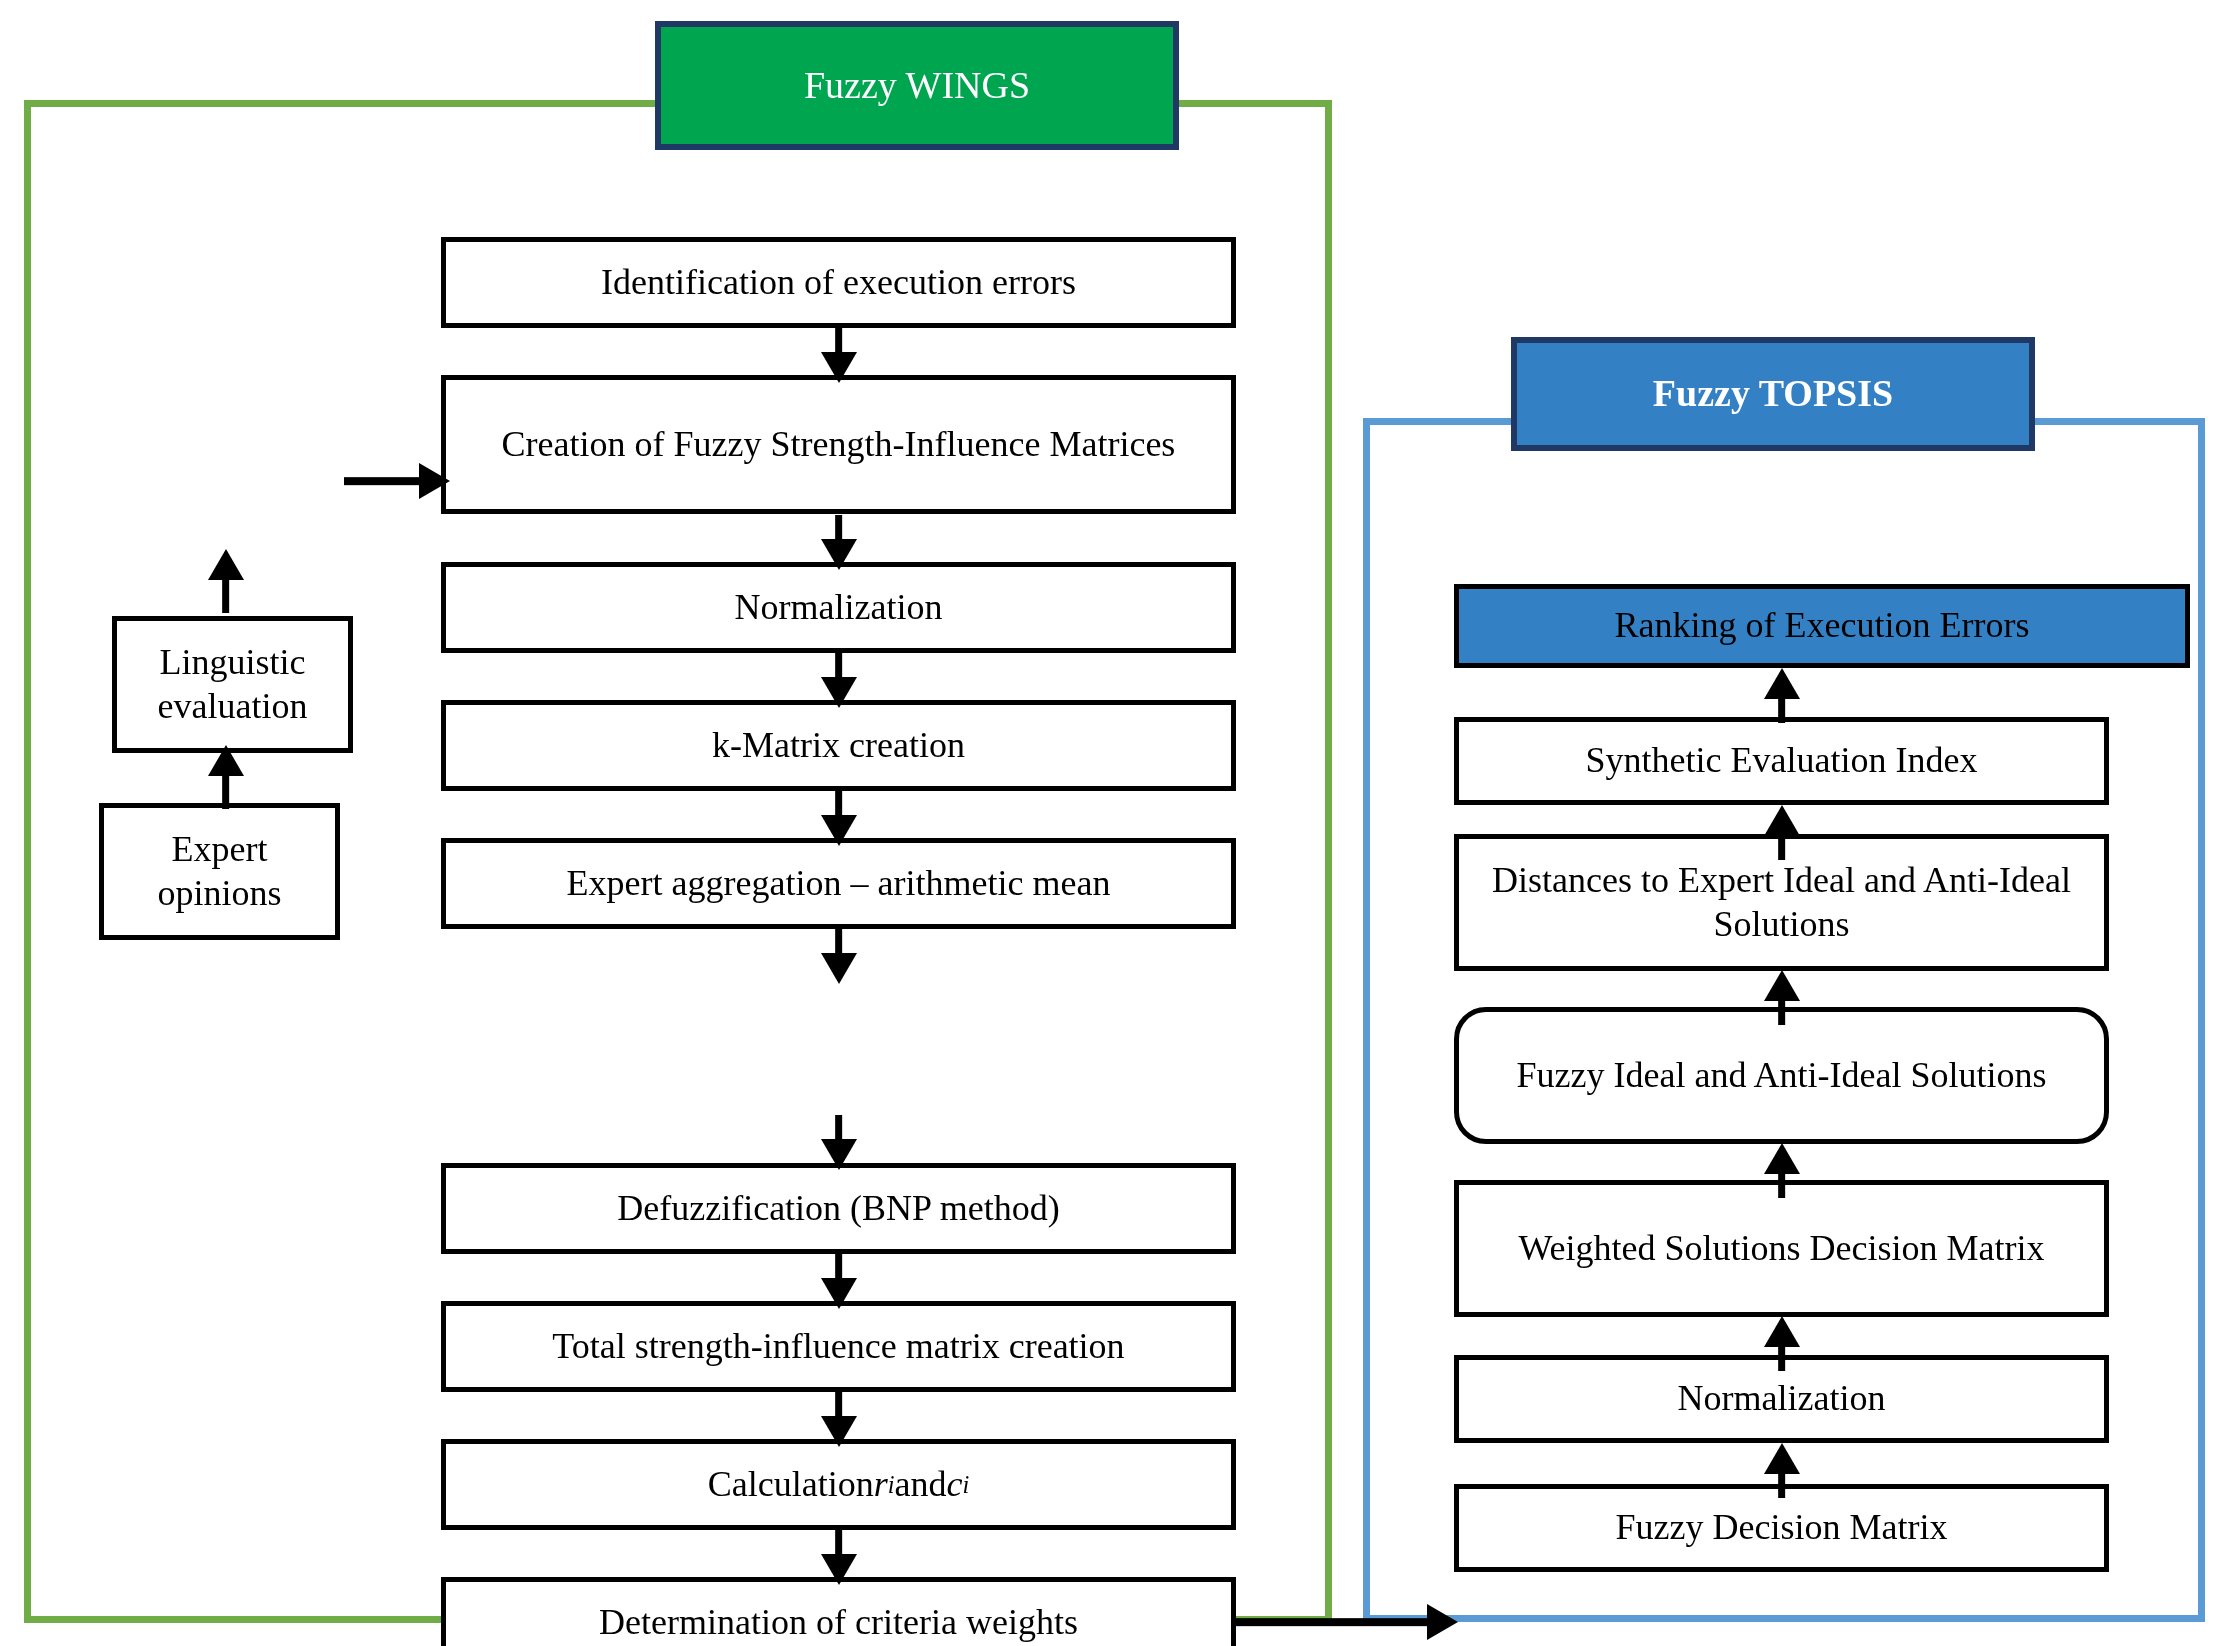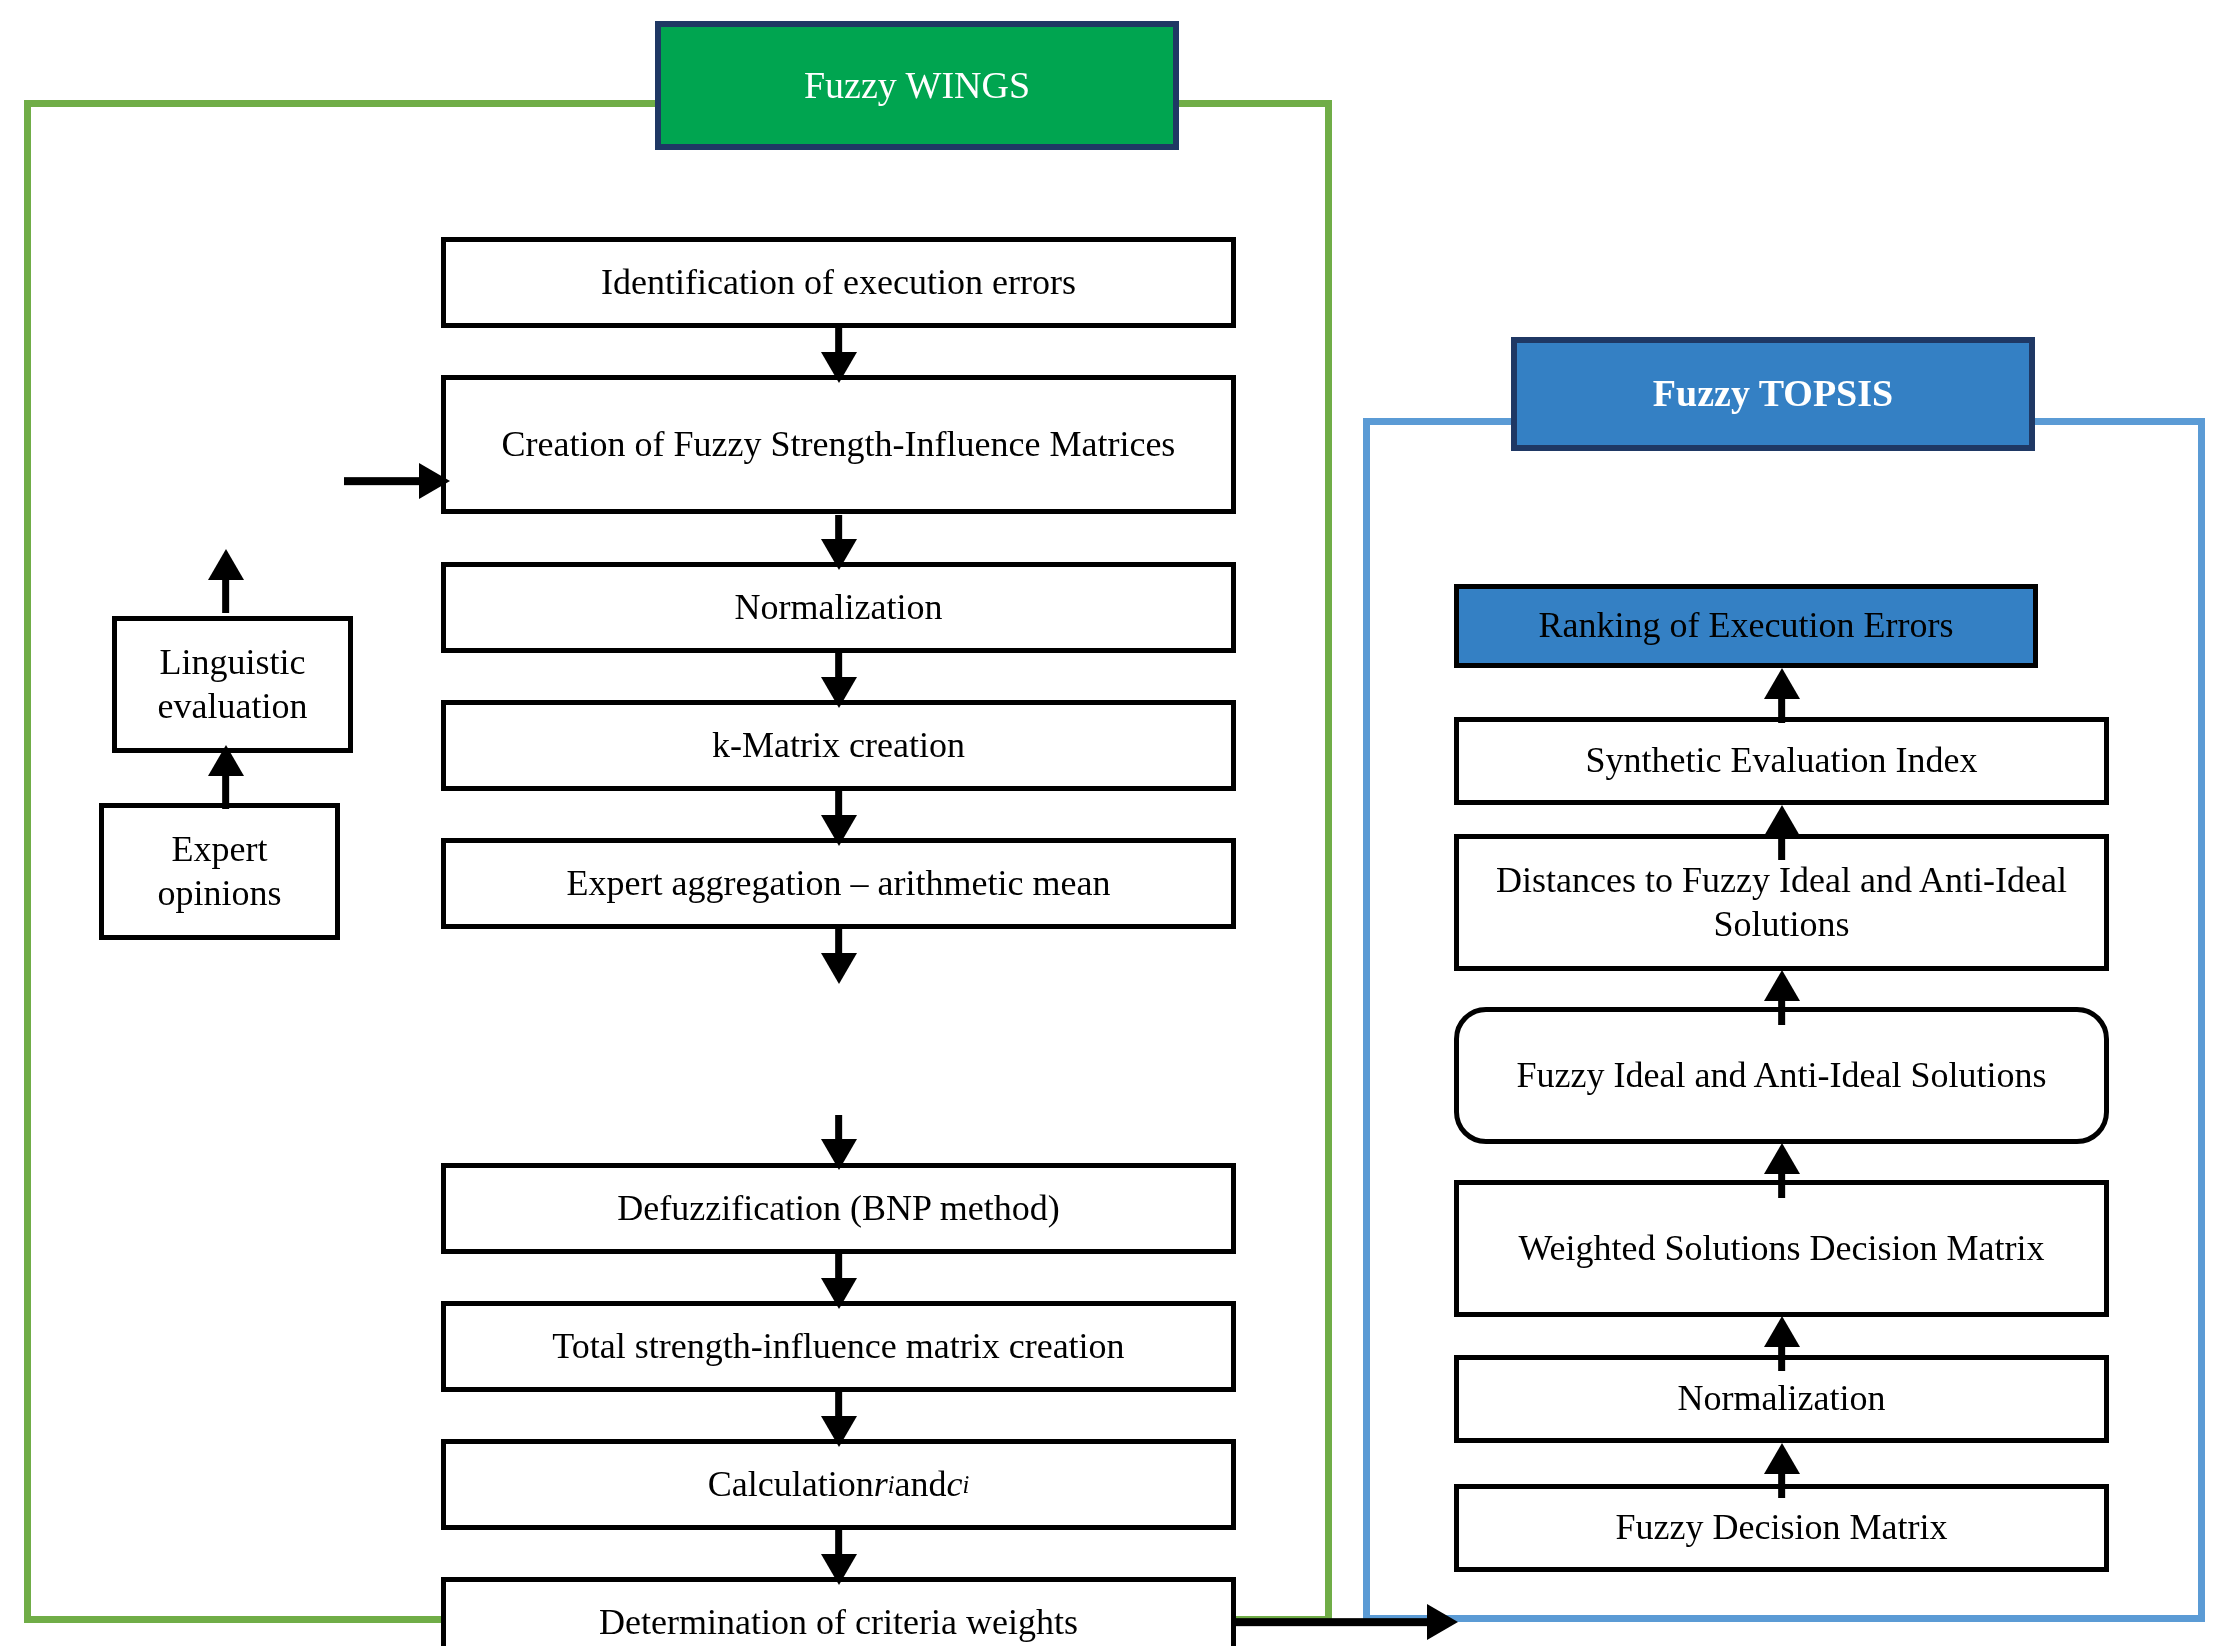--- a/index.html
+++ b/index.html
@@ -142,35 +142,35 @@
     <div class="head-d" style="top:24px;"></div>
   </div>
 
   <div class="box" style="left:441px;top:1577px;width:795px;height:91px;">Determination of criteria weights</div>
 
   <div class="arrow" style="left:1236px;top:1594px;width:222px;height:56px;z-index:35;">
     <div class="shaft-h" style="width:194px;"></div>
     <div class="head-r" style="left:191px;"></div>
   </div>
 
-  <div class="box fill-blue" style="left:1454px;top:584px;width:584px;height:84px;">Ranking of Execution Errors</div>
+  <div class="box fill-blue" style="left:1454px;top:584px;width:736px;height:84px;">Ranking of Execution Errors</div>
 
   <div class="arrow" style="left:1743px;top:668px;width:77px;height:54px;">
     <div class="head-u" style="top:0;"></div>
     <div class="shaft-v" style="top:28px;height:26.5px;"></div>
   </div>
 
   <div class="box" style="left:1454px;top:717px;width:655px;height:88px;">Synthetic Evaluation Index</div>
 
   <div class="arrow" style="left:1743px;top:805px;width:77px;height:54px;">
     <div class="head-u" style="top:0;"></div>
     <div class="shaft-v" style="top:28px;height:26.5px;"></div>
   </div>
 
-  <div class="box" style="left:1454px;top:834px;width:655px;height:137px;">Distances to Fuzzy Ideal and Anti-Ideal Solutions</div>
+  <div class="box" style="left:1454px;top:834px;width:655px;height:137px;">Distances to Expert Ideal and Anti-Ideal Solutions</div>
 
   <div class="arrow" style="left:1743px;top:970px;width:77px;height:54px;">
     <div class="head-u" style="top:0;"></div>
     <div class="shaft-v" style="top:28px;height:26.5px;"></div>
   </div>
 
   <div class="box" style="left:1454px;top:1007px;width:655px;height:137px;border-radius:32px;">Fuzzy Ideal and Anti-Ideal Solutions</div>
 
   <div class="arrow" style="left:1743px;top:1143px;width:77px;height:54px;">
     <div class="head-u" style="top:0;"></div>

